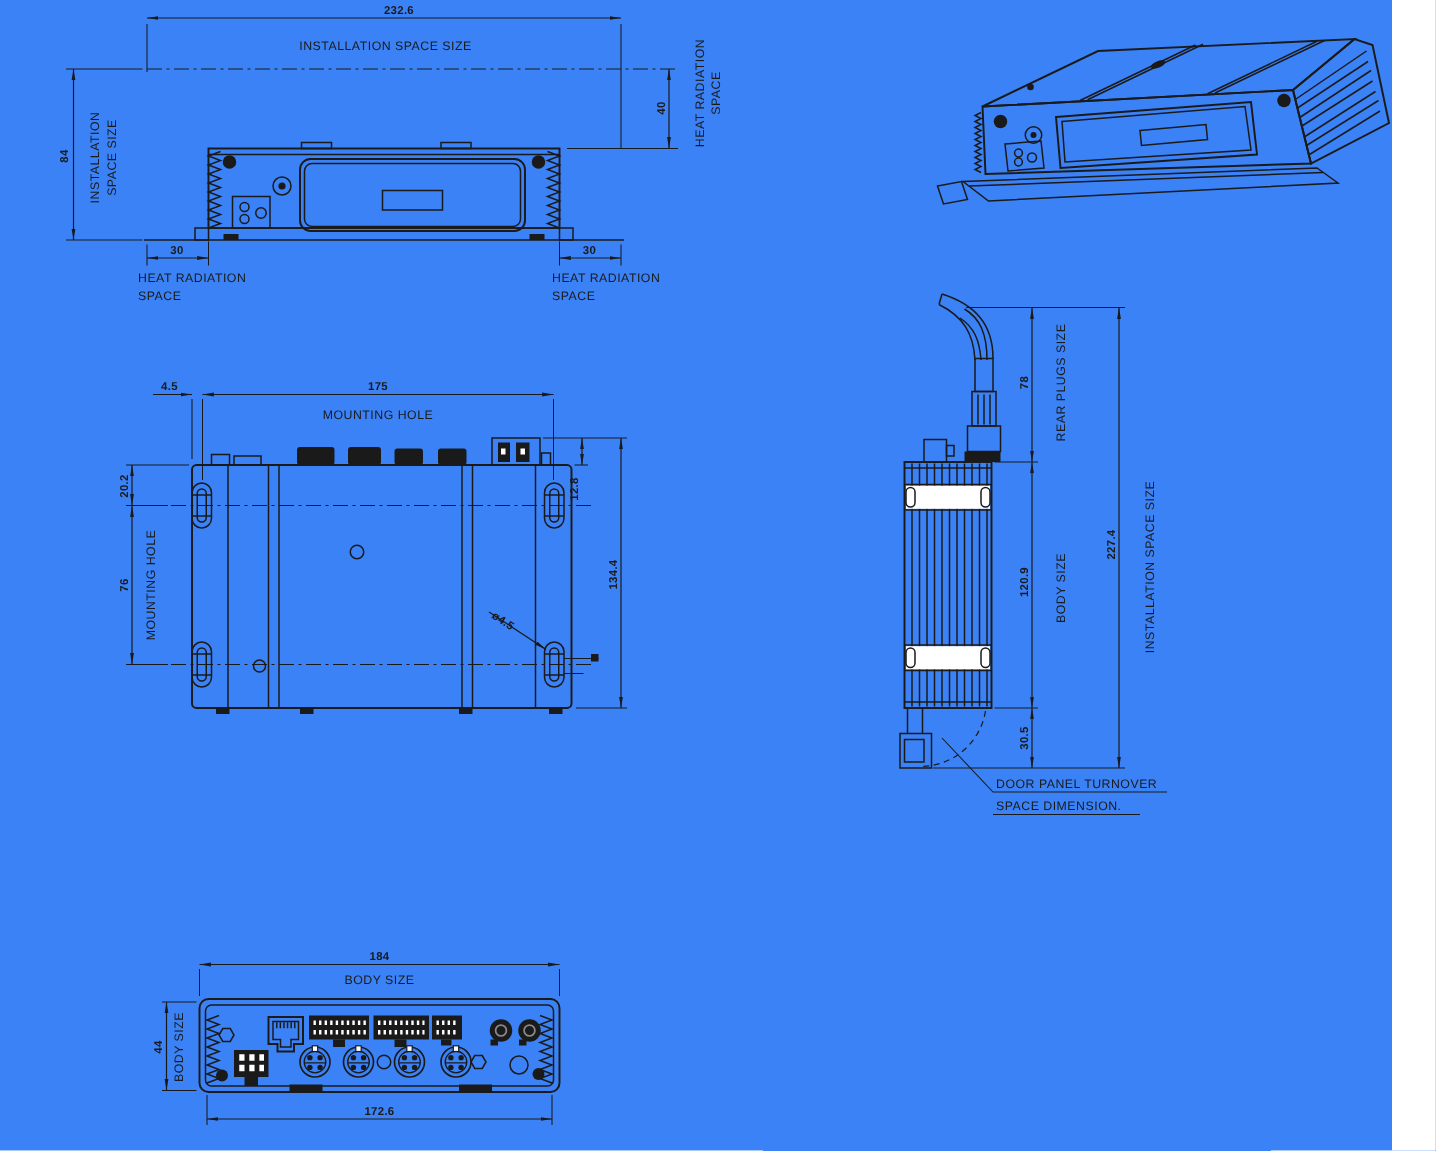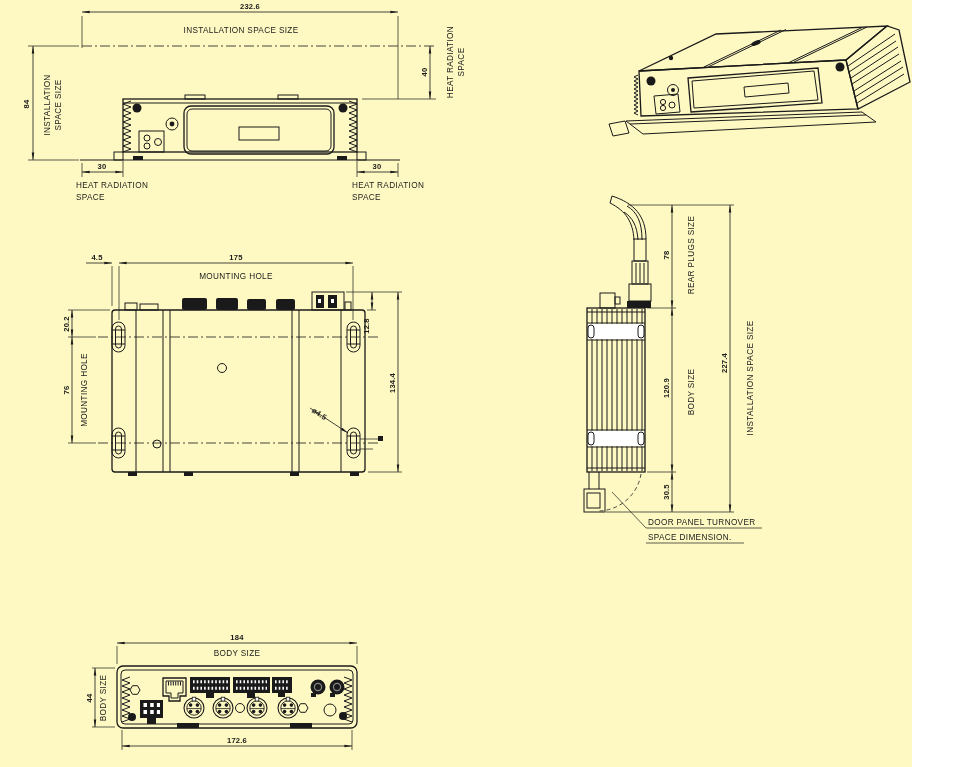--- a/index.html
+++ b/index.html
@@ -1,16 +1,16 @@
 <!DOCTYPE html>
 <html><head>
 <meta charset="utf-8">
 <style>
   html,body{margin:0;padding:0;background:#ffffff;}
-  #canvas{position:relative;width:912px;height:767px;background:#fef9c3;overflow:hidden;}
+  #canvas{position:relative;width:912px;height:767px;background:#3b82f6;overflow:hidden;padding-left:16px;}
   svg{display:block;}
   svg text{font-family:"Liberation Sans","DejaVu Sans",sans-serif;fill:#1a1a1a;}
   .num{font-size:7.6px;font-weight:700;letter-spacing:.2px;}
   .lbl{font-size:8.2px;letter-spacing:.35px;}
   .dim{stroke:#1a1a1a;stroke-width:.8;fill:none;}
   .ext{stroke:#1a1a1a;stroke-width:.7;fill:none;}
   .cl{stroke:#1a1a1a;stroke-width:.8;fill:none;stroke-dasharray:10 3 2 3;}
   .obj{stroke:#1a1a1a;stroke-width:1;fill:none;}
   .obj2{stroke:#1a1a1a;stroke-width:1.3;fill:none;}
   .fillk{fill:#1a1a1a;stroke:none;}

